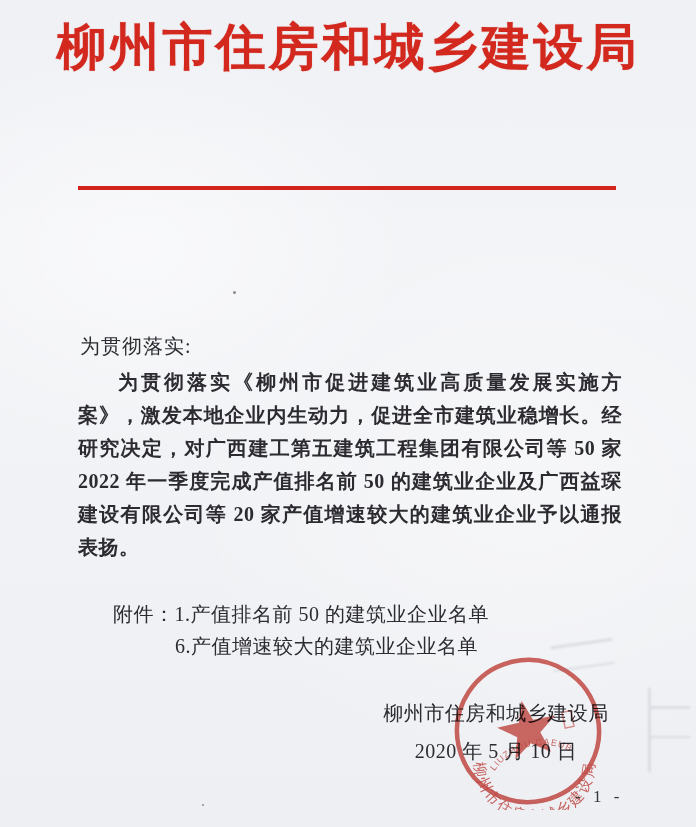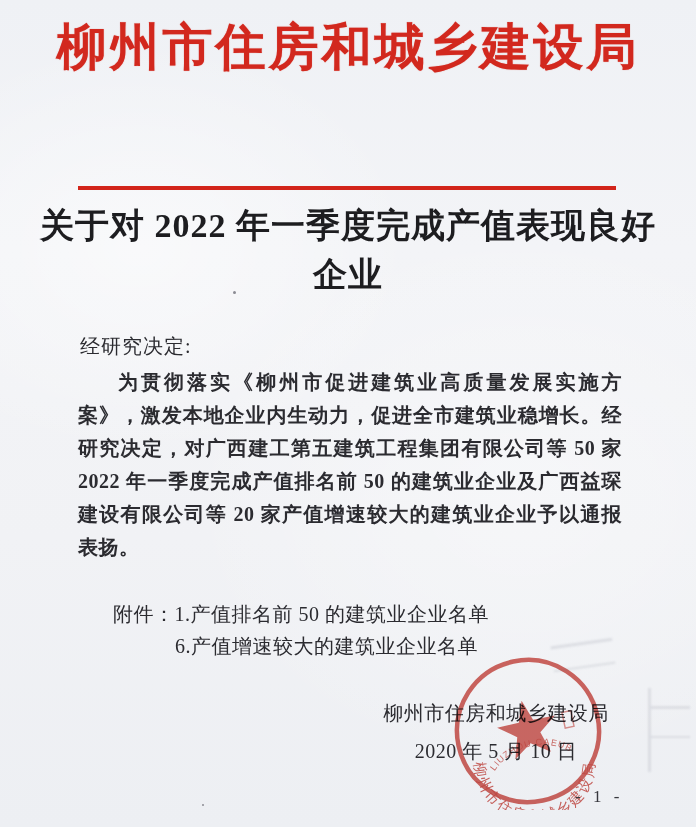--- a/index.html
+++ b/index.html
@@ -129,24 +129,23 @@
 <body>
 
 <div class="page">
 
   <h1 class="agency-header">柳州市住房和城乡建设局</h1>
 
 
   <div class="red-divider"></div>
 
   <div class="doc-title">
-    <div>关于对 2022 年一季度完成产值表现良好企业</div>
   </div>
 
-  <div class="salutation">经研究决定:</div>
+  <div class="salutation">为贯彻落实:</div>
 
   <div class="body-paragraph">为贯彻落实《柳州市促进建筑业高质量发展实施方案》，激发本地企业内生动力，促进全市建筑业稳增长。经研究决定，对广西建工第五建筑工程集团有限公司等 50 家 2022 年一季度完成产值排名前 50 的建筑业企业及广西益琛建设有限公司等 20 家产值增速较大的建筑业企业予以通报表扬。</div>
 
   <div class="attachments">
     <div class="row1"><span>附件：</span><span>1.产值排名前 50 的建筑业企业名单</span></div>
     <div class="row2"><span>6.产值增速较大的建筑业企业名单</span></div>
   </div>
 
   <div class="sign-block">
     <div>柳州市住房和城乡建设局</div>

